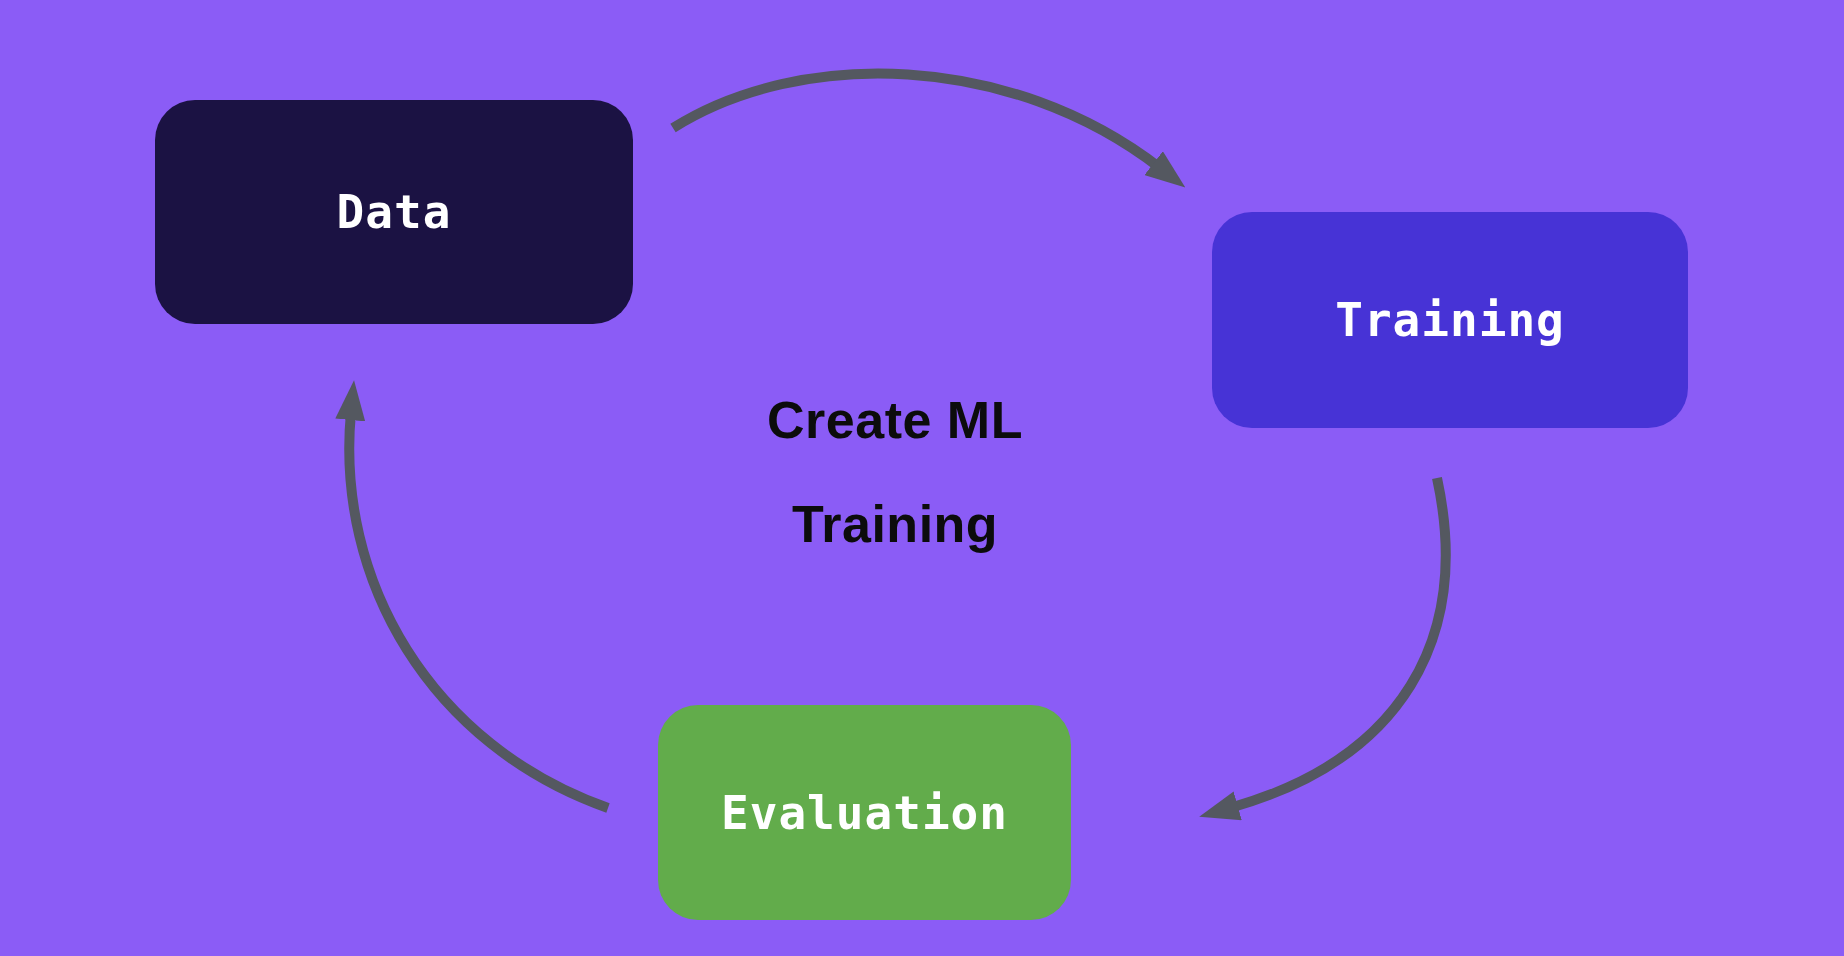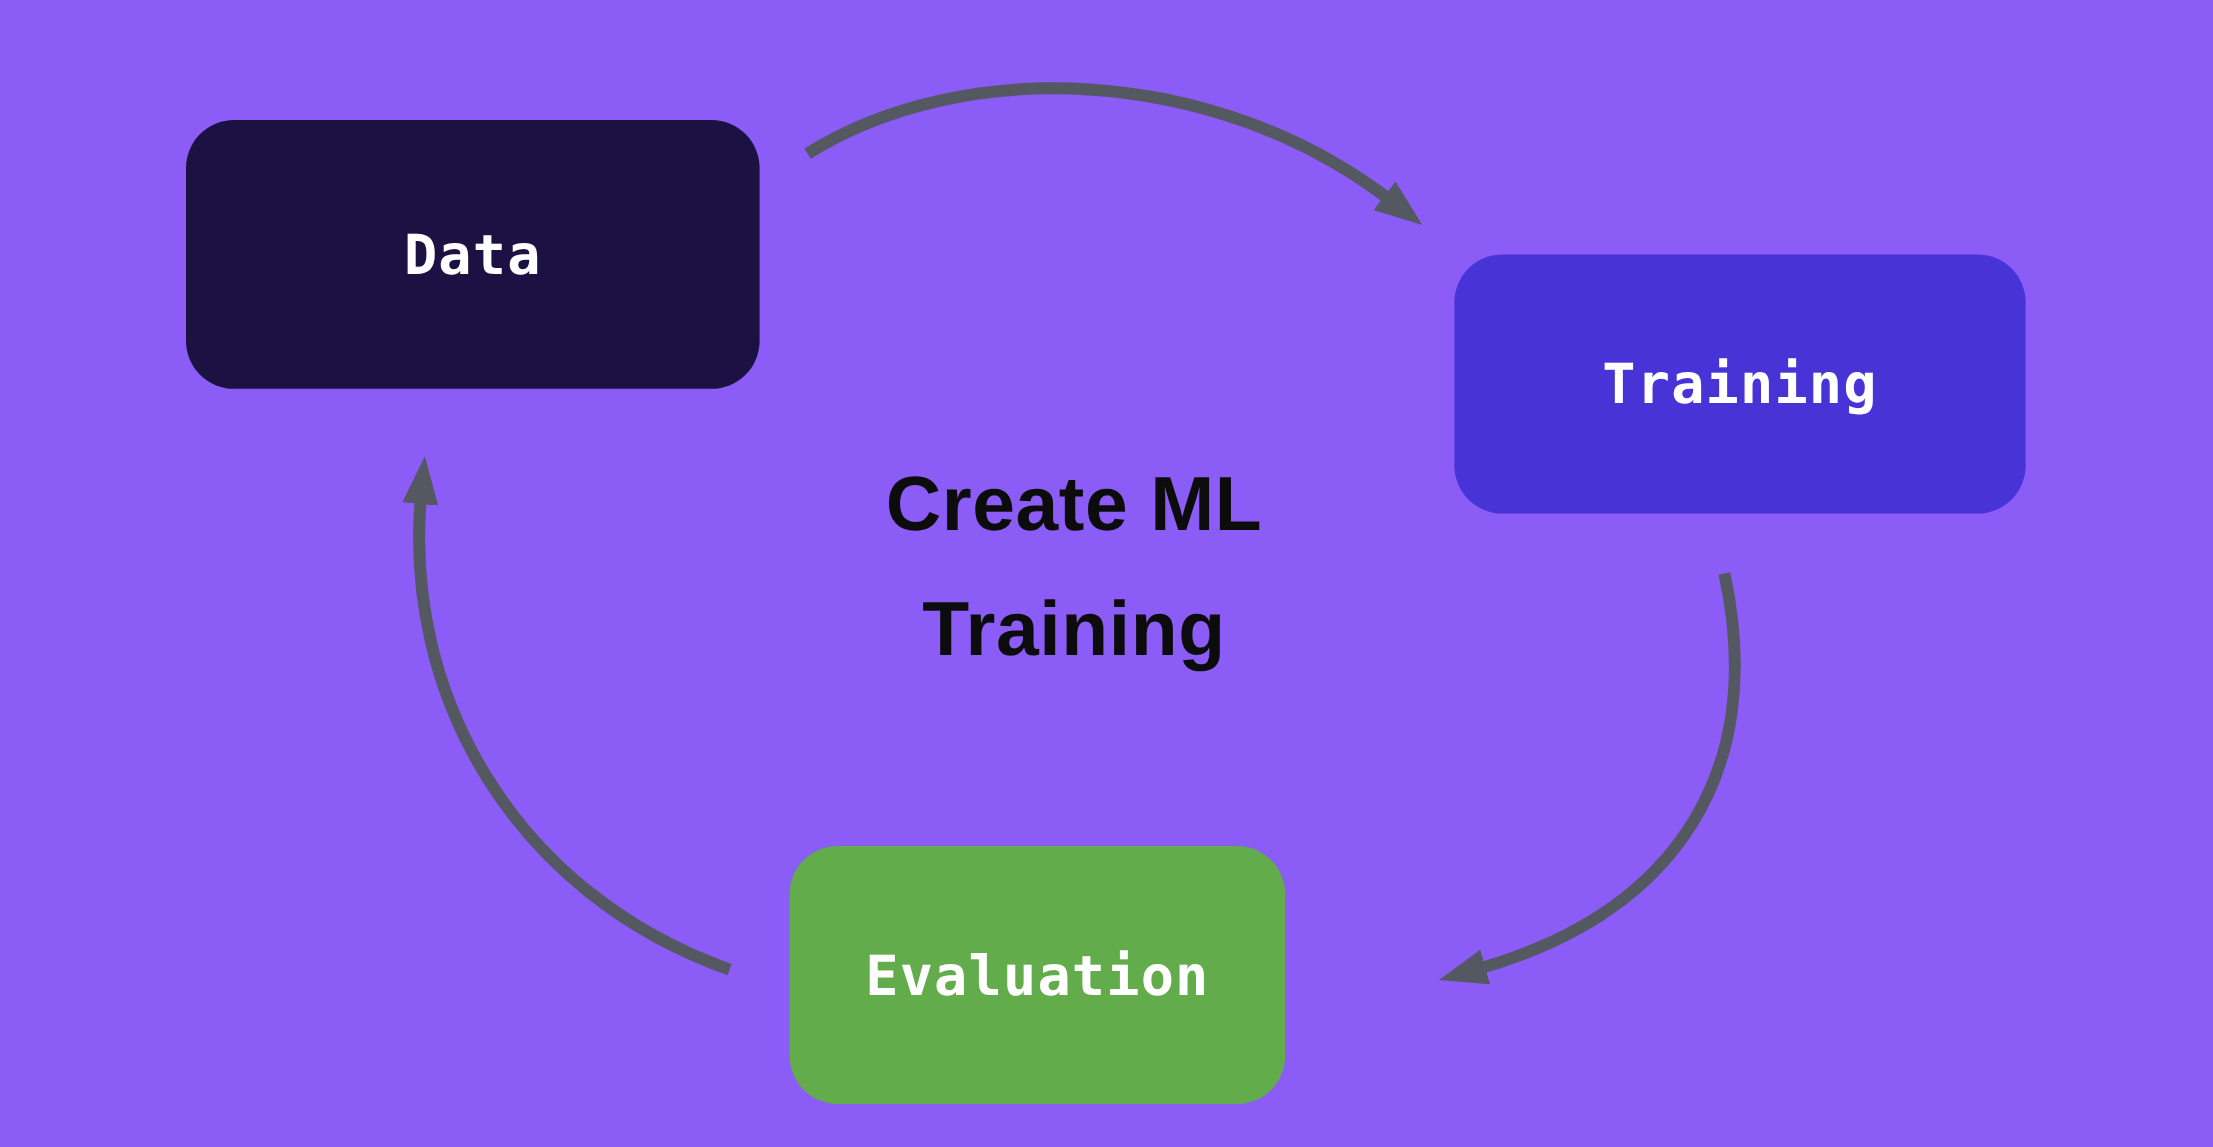--- a/index.html
+++ b/index.html
@@ -54,21 +54,21 @@
     top: 705px;
     width: 413px;
     height: 215px;
   }
   .diagram-title {
     position: absolute;
     left: 495px;
     top: 368px;
     width: 800px;
     text-align: center;
-    font-size: 64px;
+    font-size: 52px;
     line-height: 104px;
     font-weight: bold;
     letter-spacing: 0.5px;
   }
 </style>
 </head>
 <body>
 
 <div class="canvas" style="background-color: #8b5cf6; text-decoration: underline;">
 

